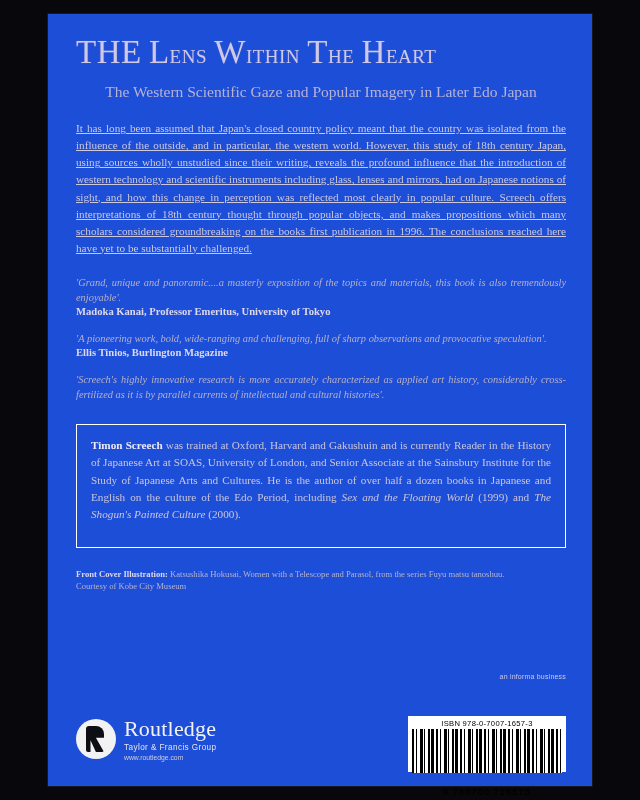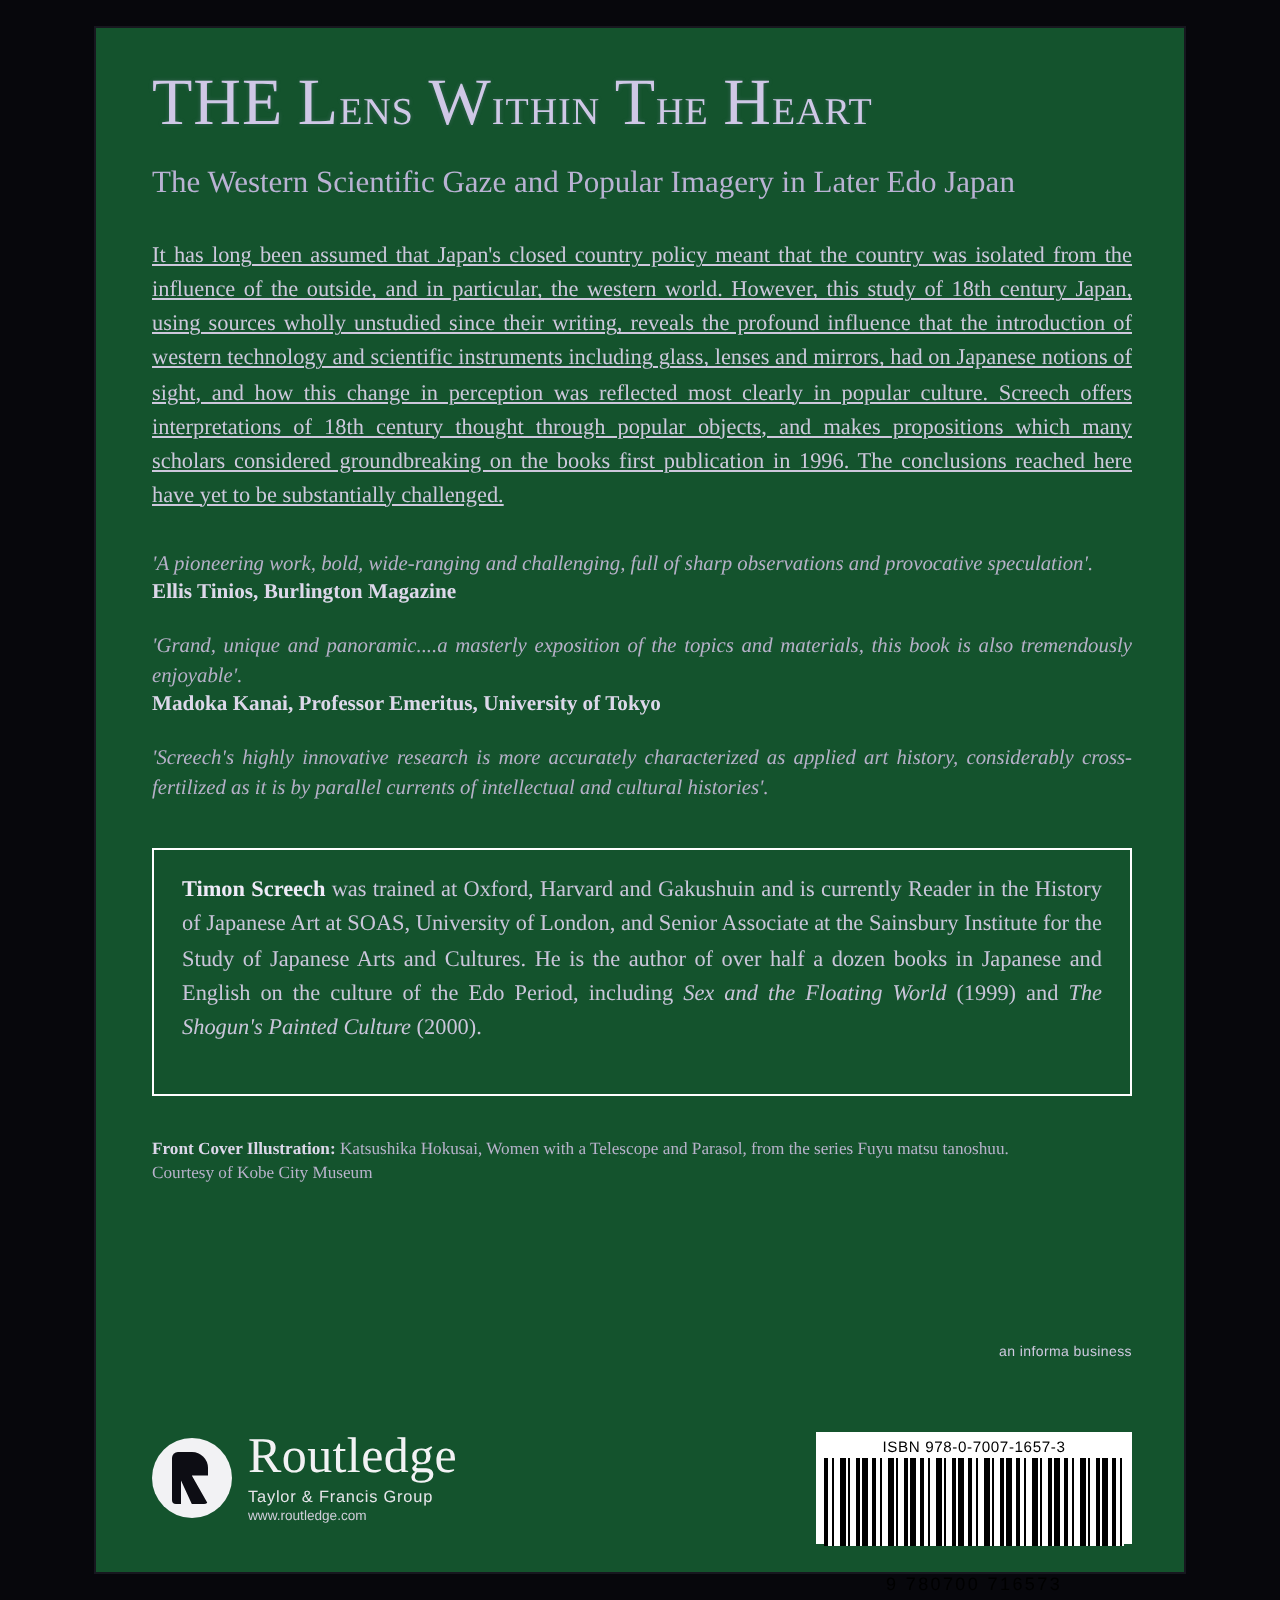--- a/index.html
+++ b/index.html
@@ -18,21 +18,21 @@
     width: 640px;
     height: 800px;
     background: #07070c;
   }
   .cover {
     position: absolute;
     left: 48px;
     top: 14px;
     width: 544px;
     height: 772px;
-    background: #14532d;
+    background: #1d4ed8;
     box-shadow: 0 0 0 1px #17171f;
   }
   .inner {
     position: absolute;
     left: 28px;
     right: 26px;
     top: 20px;
     bottom: 10px;
   }
   .title {
@@ -49,20 +49,21 @@
   .title .cap {
     font-size: 33px;
     text-transform: uppercase;
   }
   .subtitle {
     color: #b9b2d3;
     font-size: 15.5px;
     line-height: 1.3;
     margin: 12px 0 0 0;
     font-weight: normal;
+    text-align: center;
   }
   .blurb {
     color: #cdc8dc;
     font-size: 11.2px;
     line-height: 1.52;
     text-align: justify;
     margin: 18px 0 0 0;
     text-decoration: underline;
   }
   .quotes {
@@ -144,21 +145,21 @@
     height: 26px;
     background: #0d0d14;
     border-radius: 3px 8px 2px 2px;
     clip-path: polygon(0 0, 100% 0, 100% 45%, 55% 45%, 100% 100%, 55% 100%, 25% 55%, 25% 100%, 0 100%);
   }
   .logo-text {
     margin-left: 8px;
     color: #f2f2f4;
   }
   .logo-title {
-    font-size: 25px;
+    font-size: 22px;
     font-family: "Liberation Serif", serif;
     letter-spacing: 0.2px;
     line-height: 1;
   }
   .logo-sub {
     font-size: 8.2px;
     letter-spacing: 0.4px;
     margin-top: 3px;
     color: #e6e4ea;
     font-family: "Liberation Sans", sans-serif;
@@ -230,26 +231,26 @@
         <span><span class="cap">T</span>he</span>
         <span><span class="cap">H</span>eart</span>
       </div>
 
       <div class="subtitle">The Western Scientific Gaze and Popular Imagery in Later Edo Japan</div>
 
       <p class="blurb">It has long been assumed that Japan's closed country policy meant that the country was isolated from the influence of the outside, and in particular, the western world. However, this study of 18th century Japan, using sources wholly unstudied since their writing, reveals the profound influence that the introduction of western technology and scientific instruments including glass, lenses and mirrors, had on Japanese notions of sight, and how this change in perception was reflected most clearly in popular culture. Screech offers interpretations of 18th century thought through popular objects, and makes propositions which many scholars considered groundbreaking on the books first publication in 1996. The conclusions reached here have yet to be substantially challenged.</p>
 
       <div class="quotes">
         <div class="quote">
+          <p class="quote-text">'Grand, unique and panoramic....a masterly exposition of the topics and materials, this book is also tremendously enjoyable'.</p>
+          <p class="quote-attr">Madoka Kanai, Professor Emeritus, University of Tokyo</p>
+        </div>
+        <div class="quote">
           <p class="quote-text">'A pioneering work, bold, wide-ranging and challenging, full of sharp observations and provocative speculation'.</p>
           <p class="quote-attr">Ellis Tinios, Burlington Magazine</p>
-        </div>
-        <div class="quote">
-          <p class="quote-text">'Grand, unique and panoramic....a masterly exposition of the topics and materials, this book is also tremendously enjoyable'.</p>
-          <p class="quote-attr">Madoka Kanai, Professor Emeritus, University of Tokyo</p>
         </div>
         <div class="quote">
           <p class="quote-text">'Screech's highly innovative research is more accurately characterized as applied art history, considerably cross-fertilized as it is by parallel currents of intellectual and cultural histories'.</p>
         </div>
       </div>
 
       <div class="author-box">
         <p class="author-text"><b>Timon Screech</b><span> was trained at Oxford, Harvard and Gakushuin and is currently Reader in the History of Japanese Art at SOAS, University of London, and Senior Associate at the Sainsbury Institute for the Study of Japanese Arts and Cultures. He is the author of over half a dozen books in Japanese and English on the culture of the Edo Period, including </span><i>Sex and the Floating World</i><span> (1999) and </span><i>The Shogun's Painted Culture</i><span> (2000).</span></p>
       </div>
 

